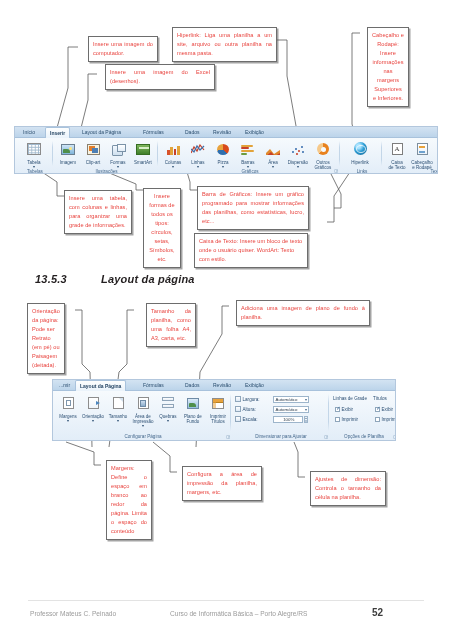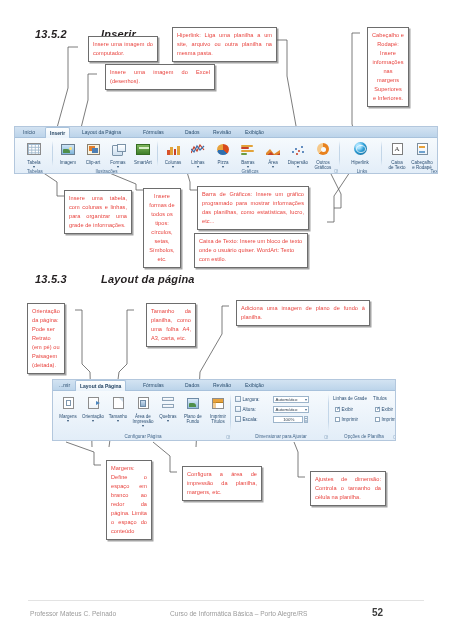--- a/index.html
+++ b/index.html
@@ -205,23 +205,20 @@
       <path d="M229,306 L222,306 L222,334 L200,372 L196,447"></path>
 
       <path d="M101,465 L94,465 L94,452 L66,442"></path>
 
       <path d="M177,472 L170,472 L170,456 L153,442"></path>
 
       <path d="M305,477 L298,477 L298,452 L294,442"></path>
     </g>
   </svg>
 
-  <div class="heading" style="left:35px; top:28px;">
-    <span class="num">13.5.2</span><span>Inserir</span>
-  </div>
 
   <div class="callout" style="left:88px; top:36px; width:70px;">Insere uma imagem do computador.</div>
 
   <div class="callout" style="left:105px; top:64px; width:110px;">Insere uma imagem do Excel (desenhos).</div>
 
   <div class="callout" style="left:172px; top:27px; width:105px;">Hiperlink: Liga uma planilha a um site, arquivo ou outra planilha na mesma pasta.</div>
 
   <div class="callout center" style="left:367px; top:27px; width:42px;">Cabeçalho e Rodapé: Insere informações nas margens Superiores e Inferiores.</div>
 
   <div class="ribbon" style="left:14px; top:126px; width:424px; height:48px;">

